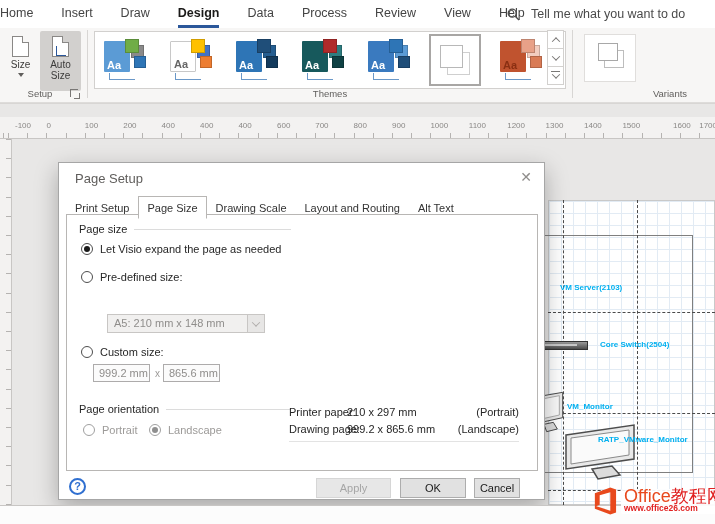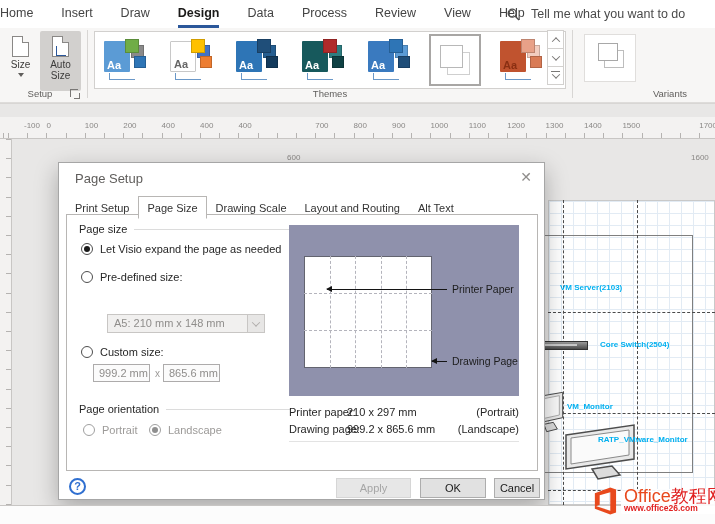--- a/index.html
+++ b/index.html
@@ -125,21 +125,21 @@
 
   .info-line { position:absolute; left:230px; width:230px; font-size:11px; color:#262626; }
   .info-line .val { position:absolute; left:58px; }
   .info-line .orient { position:absolute; right:0;text-align:right; }
   .info-sep { position:absolute; left:230px; top:278px; width:230px; height:1px; background:#e3e3e3; }
 
   .help-btn { position:absolute; left:10px; top:315px; width:17px; height:17px; border-radius:50%;
      border:2px solid #2f6fd0; color:#2f6fd0; font-weight:700; font-size:11px; text-align:center; line-height:13px;
      background:#fff; cursor:pointer; }
   .dlg-btn { position:absolute; top:315px; height:20px; font-size:11px; text-align:center; line-height:18px;
-     background:#e1e1e1; border:1px solid #adadad; color:#1a1a1a; cursor:pointer;margin-left:20px; }
+     background:#e1e1e1; border:1px solid #adadad; color:#1a1a1a; cursor:pointer; }
   .dlg-btn.disabled { background:#e7e7e7; border-color:#d6d6d6; color:#a6a6a6; cursor:default; }
   .btn-apply { left:257px; width:75px; }
   .btn-ok { left:341px; width:66px; }
   .btn-cancel { left:415px; width:46px; }
 
   
   .bottom-strip { position:absolute; top:505px; left:0; width:715px; height:19px; background:#fcfcfc; border-top:1px solid #c8c6c4; z-index:15; }
   .watermark { position:absolute; left:591px; top:486px; display:flex; gap:3px; align-items:center; z-index:30; }
   .wm-text { background:rgba(255,255,255,.92); padding:0 3px 1px; border-radius:2px; }
   .wm-line1 { font-size:18px; font-weight:400; line-height:15px; white-space:nowrap; }
@@ -251,38 +251,38 @@
     <div class="vdiv vdiv2"></div>
 
     <div class="variant-tile">
         <span class="vt-sq"></span>
       </div>
     <div class="grp-label grp-variants-label">Variants</div>
   </div>
 
   <div class="band"></div>
   <div class="hruler">
-      <span class="ruler-num" style="left: 24px;">-100</span>
+      <span class="ruler-num" style="left: 15px;">-100</span>
       <span class="ruler-num" style="left: 46.4px;">0</span>
       <span class="ruler-num" style="left: 84.8px;">100</span>
       <span class="ruler-num" style="left: 123.2px;">200</span>
       <span class="ruler-num" style="left: 161.6px;">400</span>
       <span class="ruler-num" style="left: 200px;">400</span>
       <span class="ruler-num" style="left: 238.4px;">400</span>
-      <span class="ruler-num" style="left: 287px; margin-top: 32px;">600</span>
+      <span class="ruler-num" style="left: 277px;">600</span>
       <span class="ruler-num" style="left: 315.2px;">700</span>
       <span class="ruler-num" style="left: 353.6px;">800</span>
       <span class="ruler-num" style="left: 392px;">900</span>
       <span class="ruler-num" style="left: 430.4px;">1000</span>
       <span class="ruler-num" style="left: 468.8px;">1100</span>
       <span class="ruler-num" style="left: 507.2px;">1200</span>
       <span class="ruler-num" style="left: 545.6px;">1300</span>
       <span class="ruler-num" style="left: 584px;">1400</span>
       <span class="ruler-num" style="left: 622.4px;">1500</span>
-      <span class="ruler-num" style="left: 691px; margin-top: 32px;">1600</span>
+      <span class="ruler-num" style="left: 673px;">1600</span>
       <span class="ruler-num" style="left: 699.2px;">1700</span>
     </div>
   <div class="vruler"></div>
 
   <div class="canvas">
     <div class="page"></div>
     <div class="shape-rect"></div>
     <div class="guide-v" style="left:551px"></div>
     <div class="guide-v" style="left:625px"></div>
     <div class="guide-h" style="top:173px"></div>
@@ -354,33 +354,20 @@
     </div>
     <div class="radio-row" style="left:24px;top:261px">
       <span class="radio dis"></span>
       <span class="dis-text">Portrait</span>
     </div>
     <div class="radio-row" style="left:90px;top:261px">
       <span class="radio dis checked"></span>
       <span class="dis-text">Landscape</span>
     </div>
 
-    <div class="preview">
-      <div class="pv-paper"></div>
-      <div class="pv-dv" style="left:41px"></div>
-      <div class="pv-dv" style="left:66px"></div>
-      <div class="pv-dv" style="left:92px"></div>
-      <div class="pv-dv" style="left:117px"></div>
-      <div class="pv-dh" style="top:68px"></div>
-      <div class="pv-dh" style="top:105px"></div>
-      <div class="pv-arrow" style="left:38px;top:64px;width:120px"></div>
-      <div class="pv-lbl" style="left:163px;top:58px">Printer Paper</div>
-      <div class="pv-arrow" style="left:143px;top:136px;width:15px"></div>
-      <div class="pv-lbl" style="left:163px;top:130px">Drawing Page</div>
-    </div>
 
     <div class="info-line" style="top:243px">
       <span>Printer paper:</span>
       <span class="val">210 x 297 mm</span>
       <span class="orient">(Portrait)</span>
     </div>
     <div class="info-line" style="top:260px">
       <span>Drawing page:</span>
       <span class="val">999.2 x 865.6 mm</span>
       <span class="orient">(Landscape)</span>

